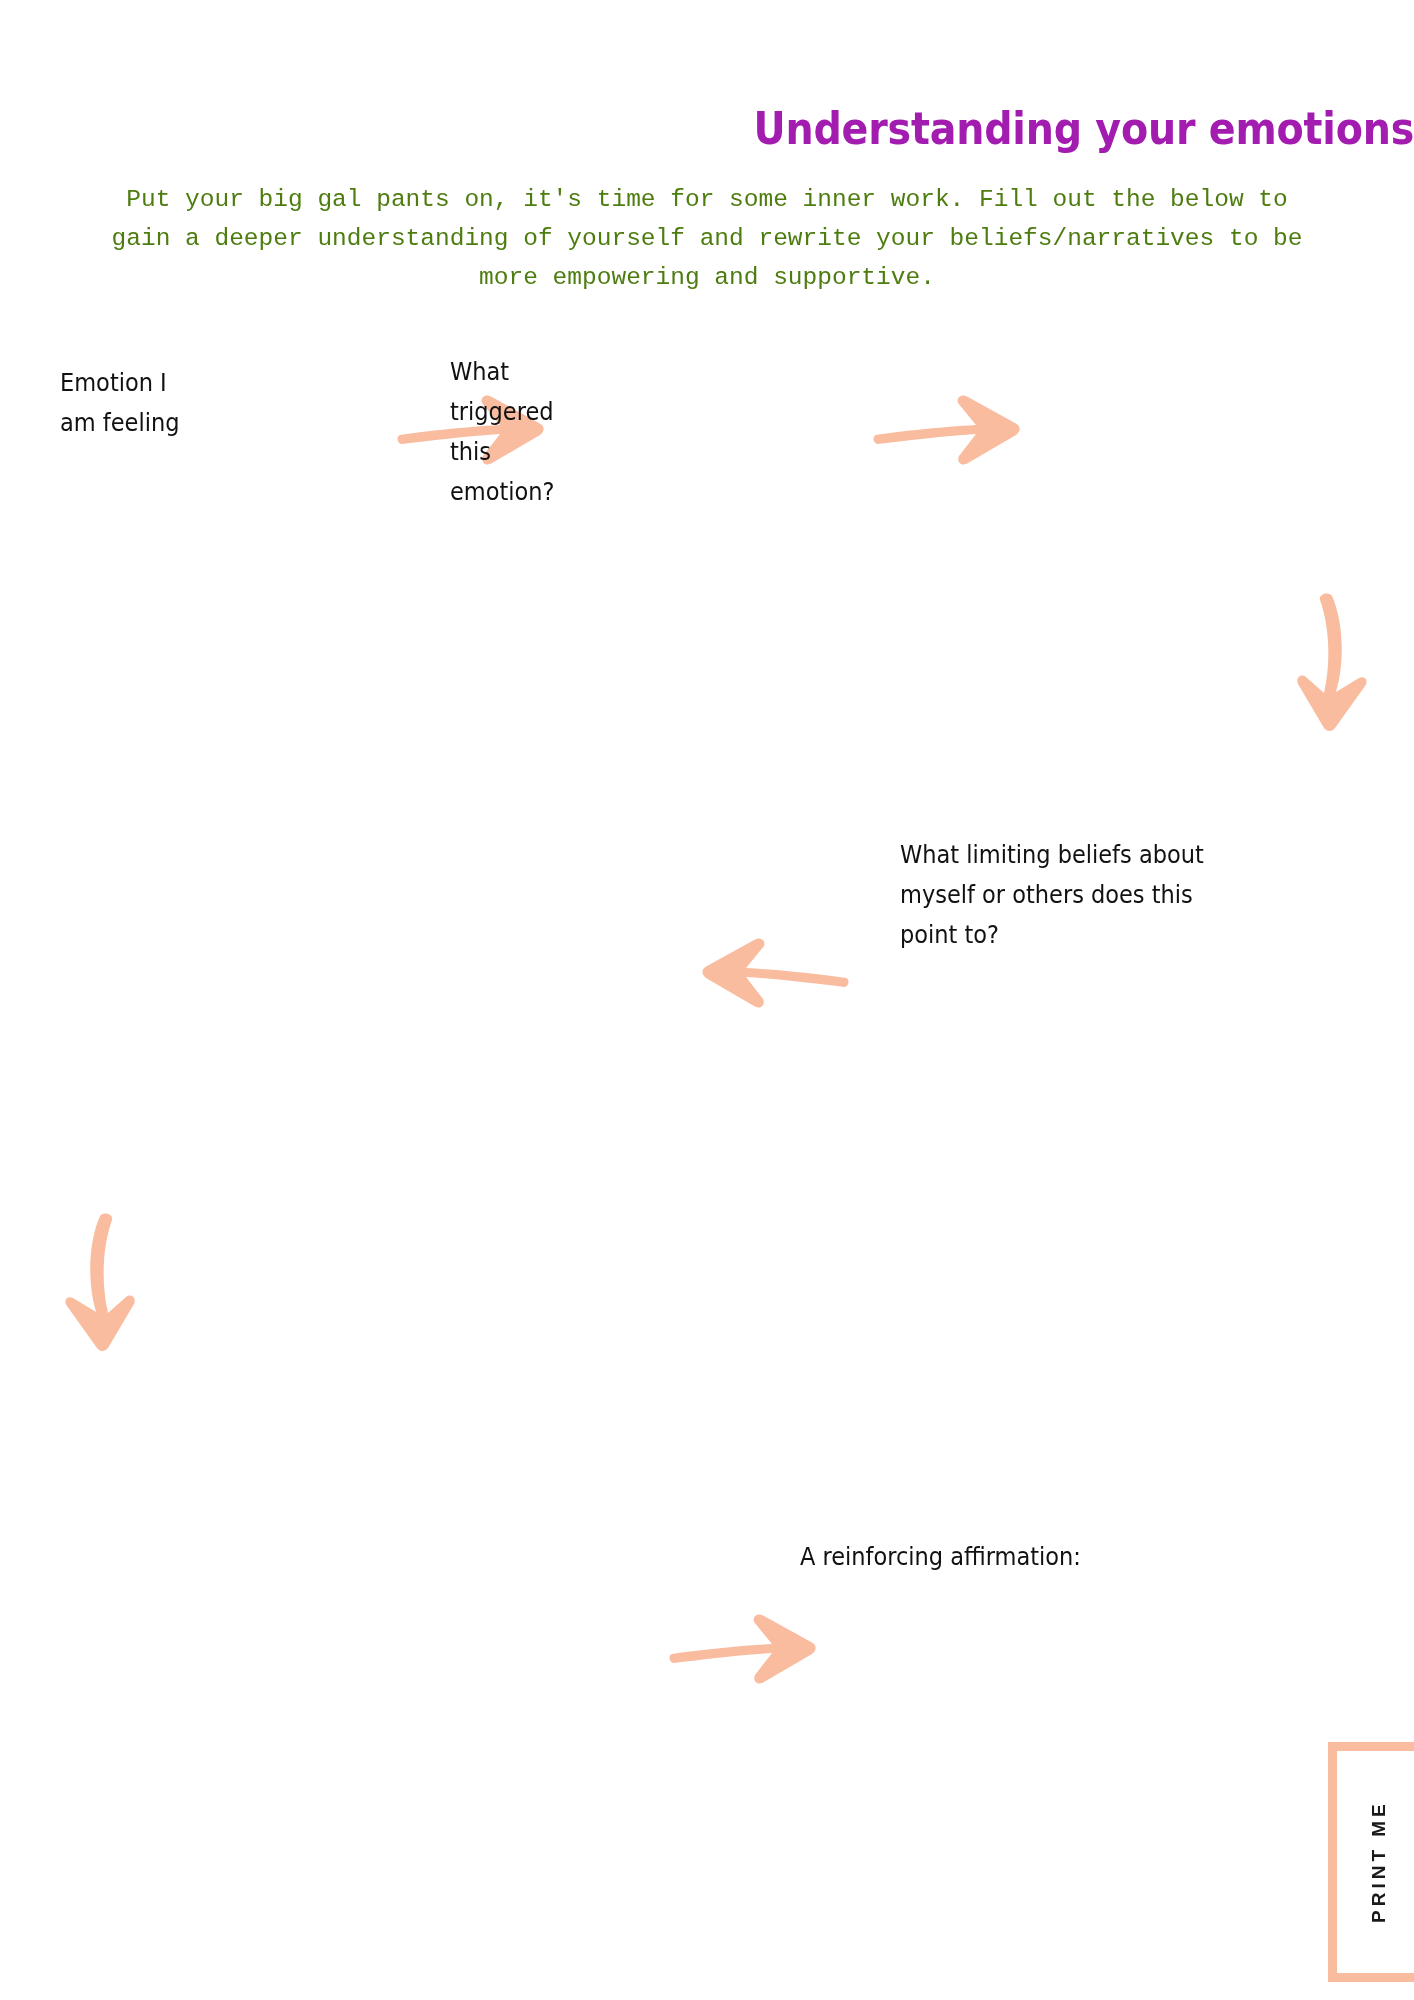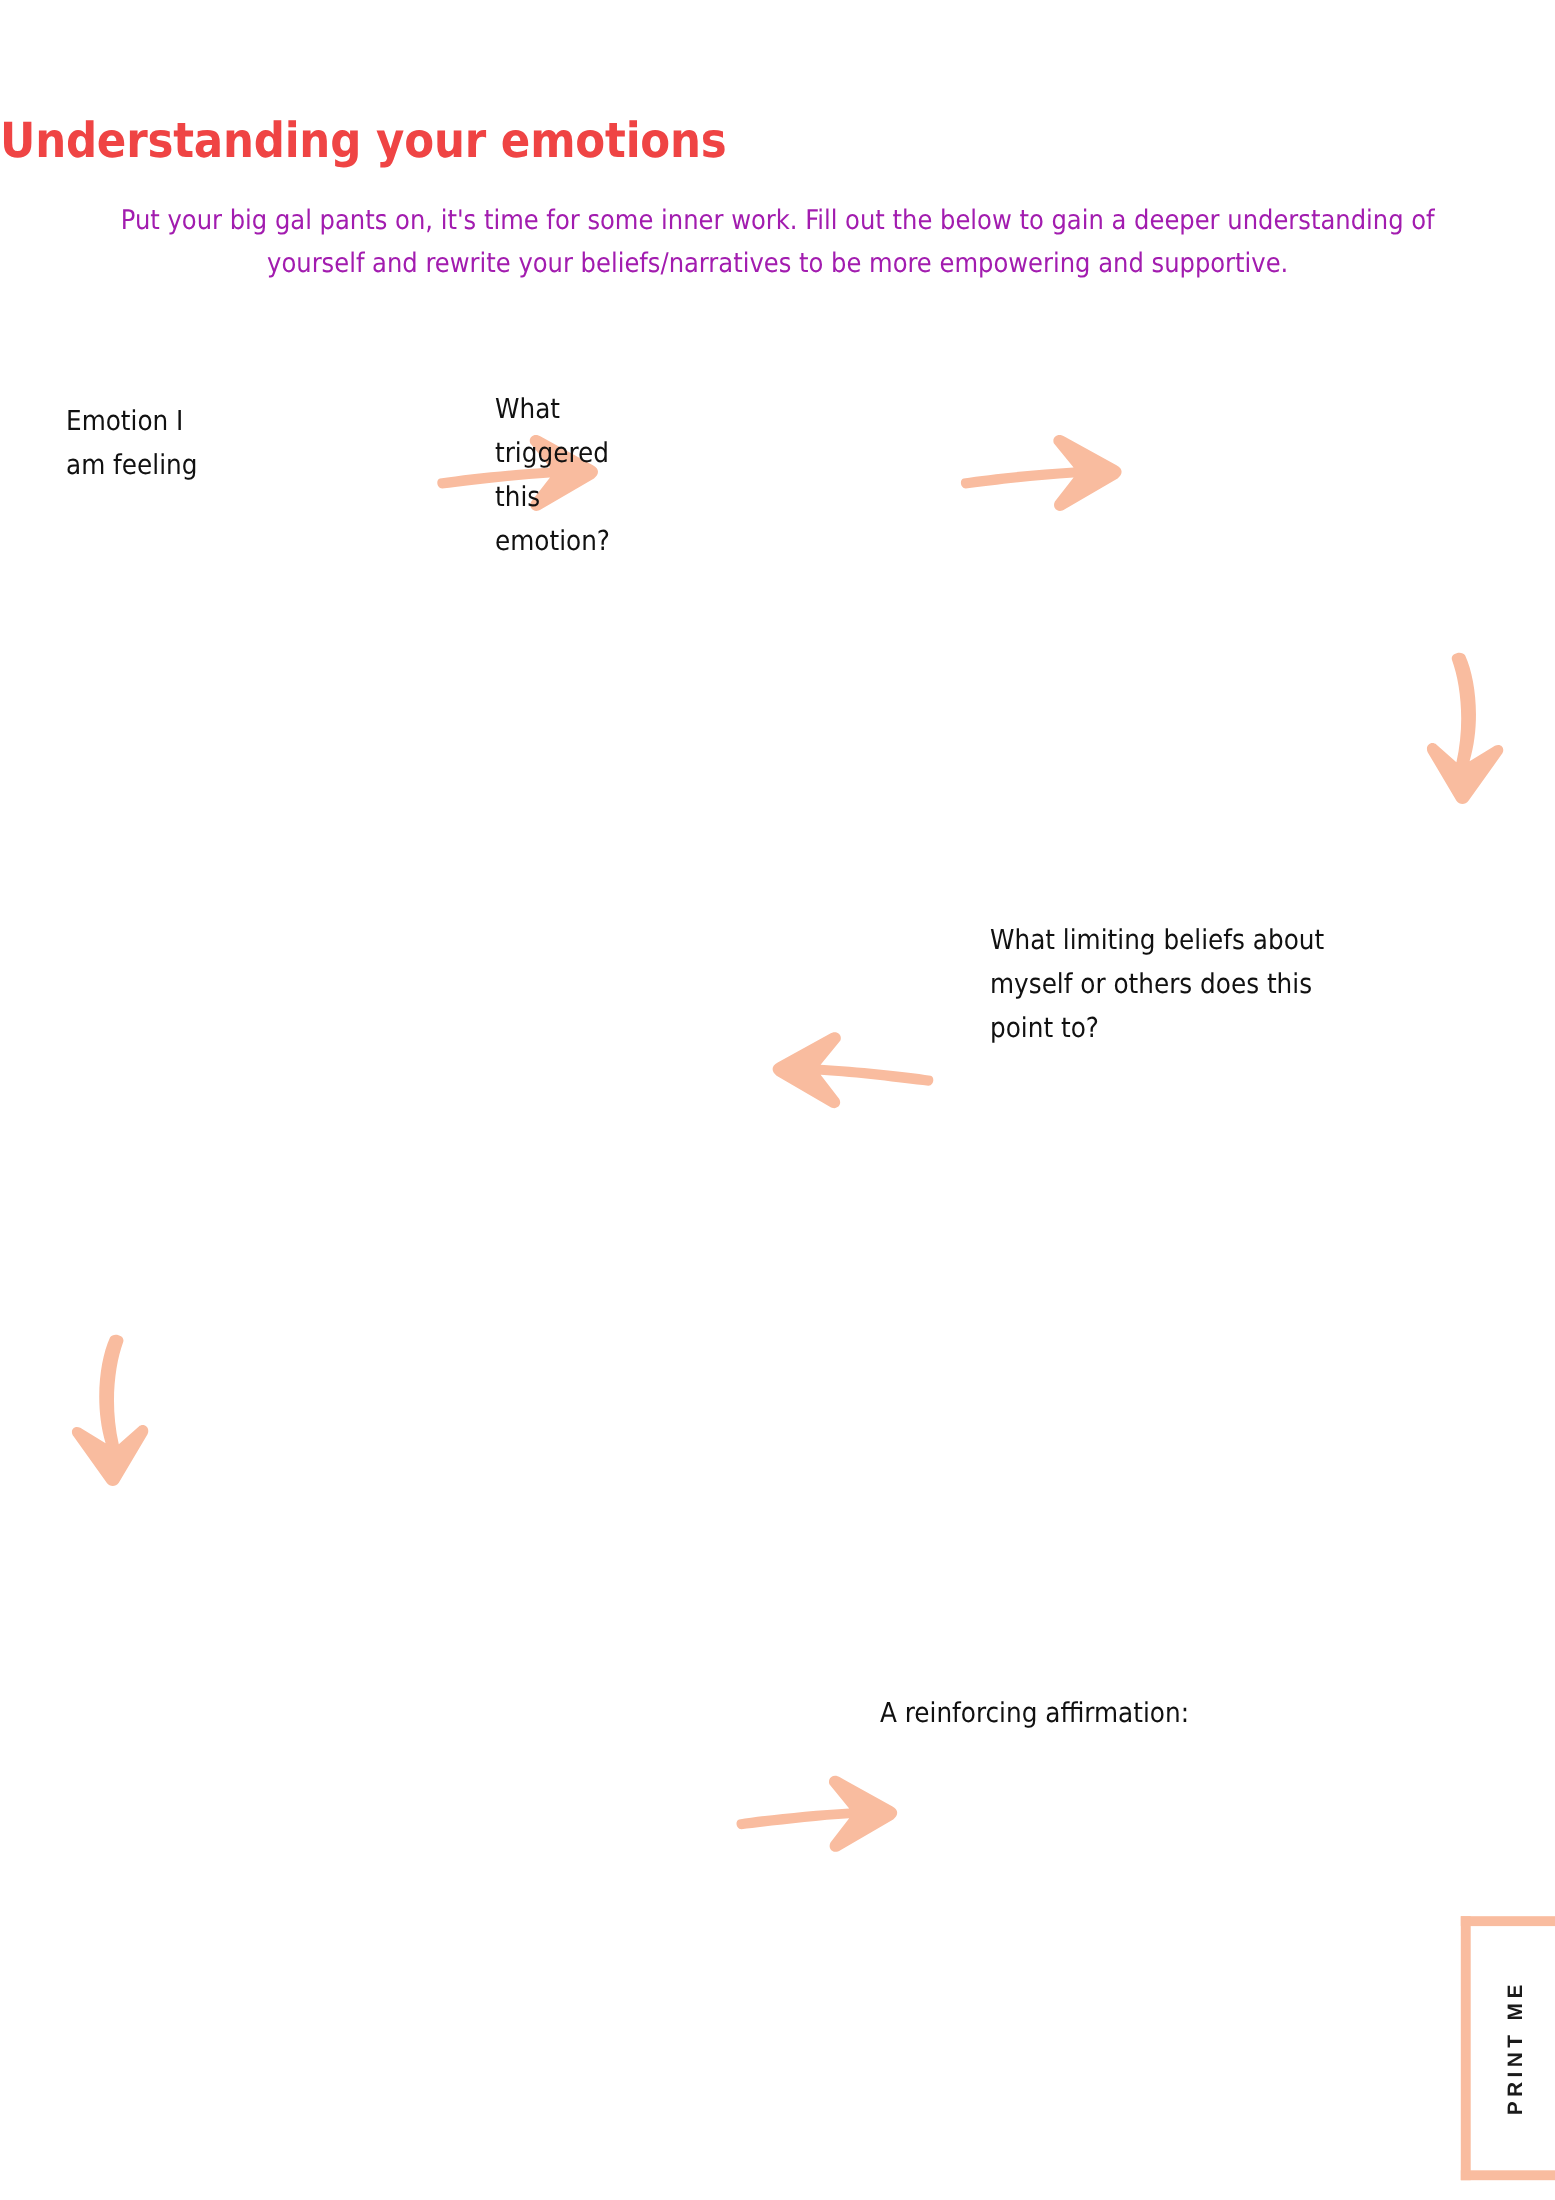--- a/index.html
+++ b/index.html
@@ -21,38 +21,39 @@
     position: absolute;
     inset: 0;
   }
 
   
   .title {
     position: absolute;
     left: 0;
     top: 76px;
     width: 1414px;
-    text-align: left;
+    text-align: right;
     font-size: 44px;
     font-weight: 700;
     letter-spacing: -0.2px;
-    color: #ef4444;
+    color: #a21caf;
     line-height: 1.1;
   }
 
   .subtitle {
     position: absolute;
     left: 107px;
     top: 155px;
     width: 1200px;
     text-align: center;
     font-size: 24.5px;
     font-weight: 400;
     line-height: 39px;
-    color: #a21caf;
+    color: #4d7c0f;
+    font-family: Liberation Mono, monospace;
   }
 
   
   .prompt {
     position: absolute;
     text-align: left;
     font-size: 25px;
     line-height: 40px;
     font-weight: 400;
     color: #111111;

